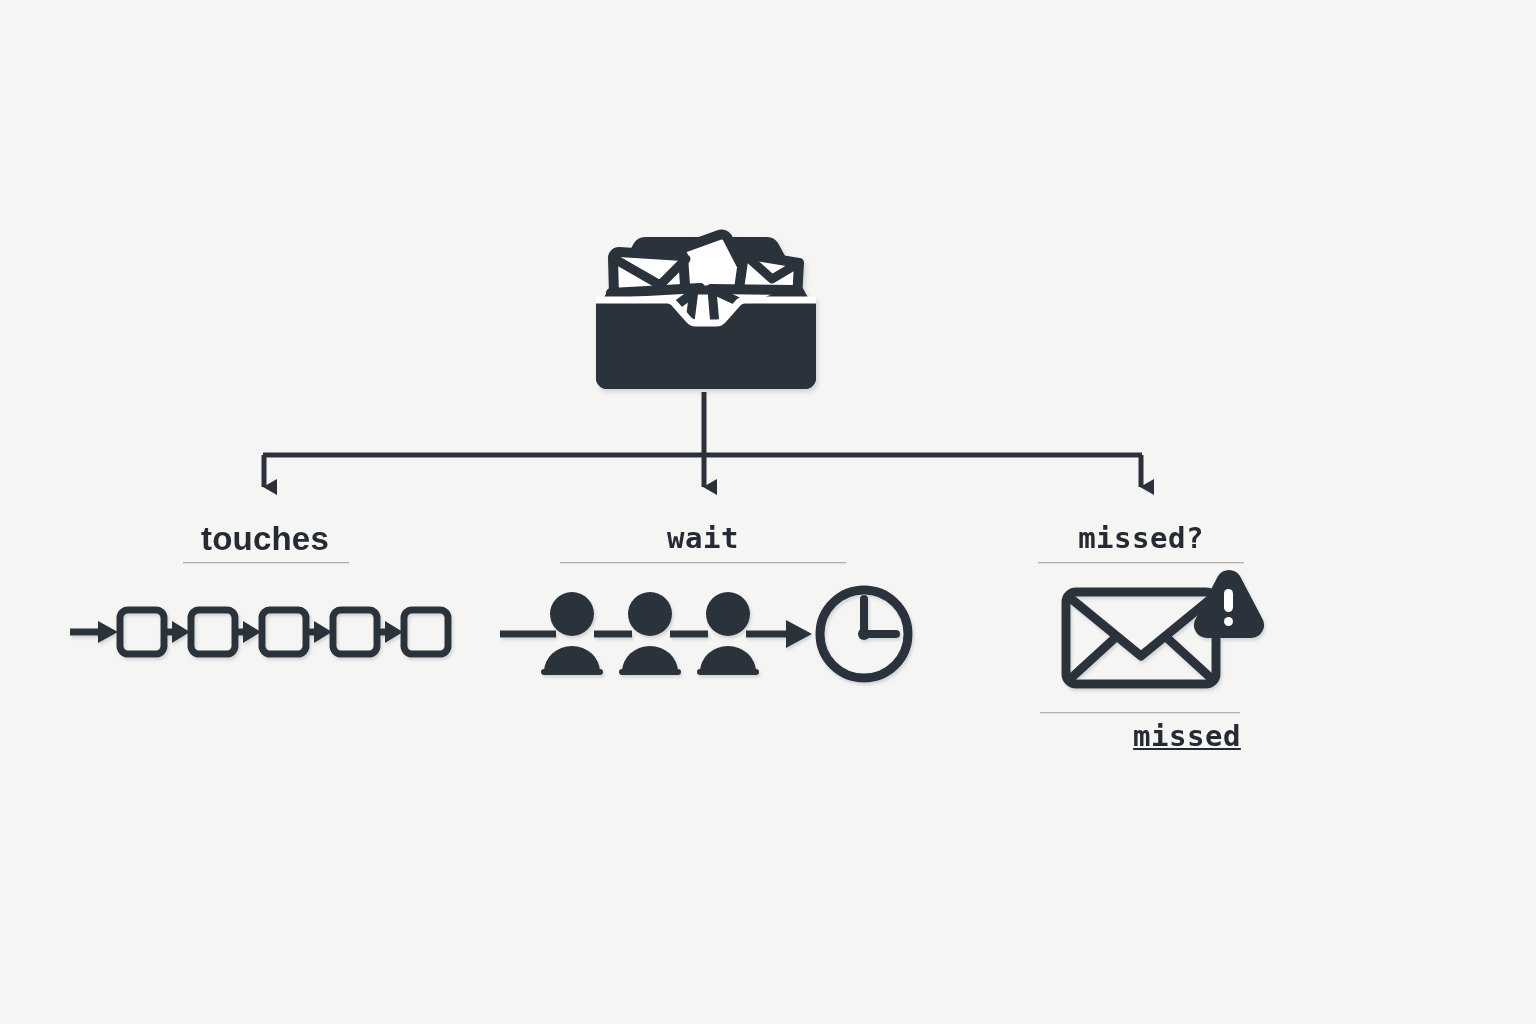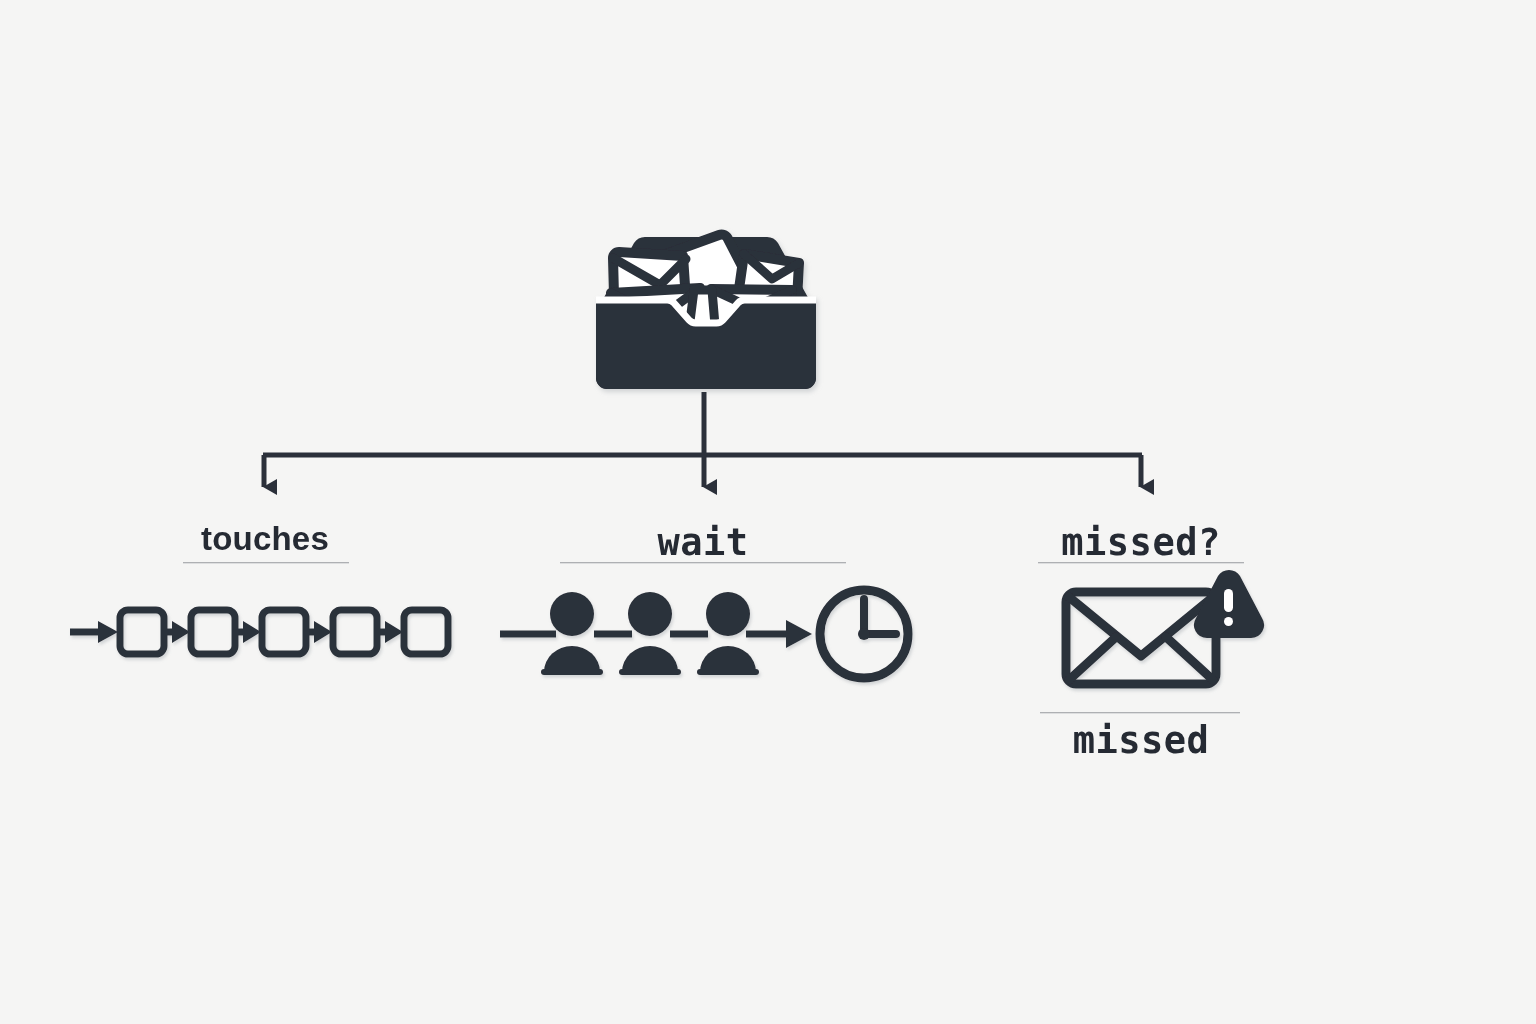--- a/index.html
+++ b/index.html
@@ -34,21 +34,21 @@
   }
   .lbl-sans {
     font-family: "Liberation Sans", sans-serif;
     font-weight: 600;
     font-size: 33px;
     letter-spacing: 0.2px;
   }
   .lbl-mono {
     font-family: "DejaVu Sans Mono", "Liberation Mono", monospace;
     font-weight: 700;
-    font-size: 37px;
+    font-size: 29px;
     letter-spacing: 0.5px;
   }
   .rule {
     position: absolute;
     height: 2px;
     background: linear-gradient(to bottom, #aeb0b3 0%, #aeb0b3 50%, #dddedf 50%, #dddedf 100%);
   }
 </style>
 </head>
 <body>
@@ -208,15 +208,15 @@
   <div class="lbl lbl-sans" style="left:184px; top:522px; width:162px;">touches</div>
   <div class="rule" style="left:183px; top:562px; width:166px;"></div>
 
   <div class="lbl lbl-mono" style="left:560px; top:524px; width:286px;">wait</div>
   <div class="rule" style="left:560px; top:562px; width:286px;"></div>
 
   <div class="lbl lbl-mono" style="left:1038px; top:524px; width:206px;">missed?</div>
   <div class="rule" style="left:1038px; top:562px; width:206px;"></div>
 
   <div class="rule" style="left:1040px; top:712px; width:200px;"></div>
-  <div class="lbl lbl-mono" style="left:1038px; top:722px; width:206px;">missed</div>
+  <div class="lbl lbl-mono" style="left:1084px; top:722px; width:206px;text-decoration:underline;">missed</div>
 
 </div>
 
 </body></html>

